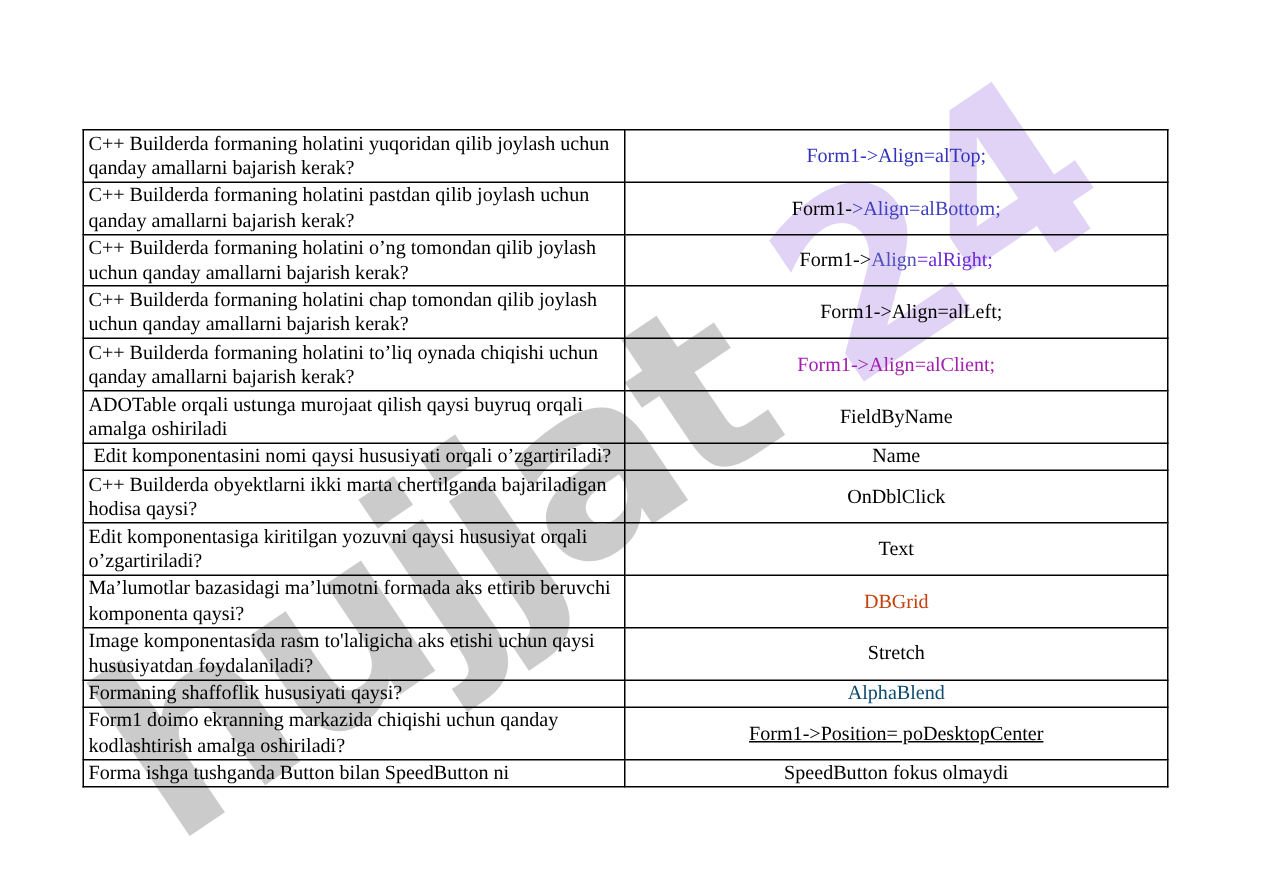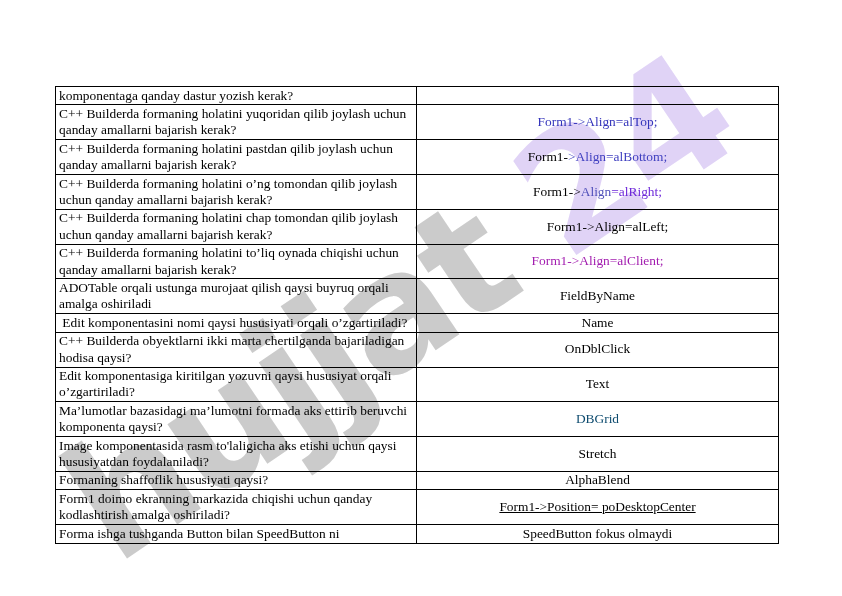--- a/index.html
+++ b/index.html
@@ -62,24 +62,20 @@
 
 <div class="page">
 
   <div class="watermark">
     <span class="wm-word1" style="color: rgb(195, 195, 195);">hujjat</span><span> </span><span class="wm-word2" style="color: rgb(217, 201, 244);">24</span>
   </div>
 
   <table class="qa">
     <tbody>
         <tr>
-          <td class="q-cell">komponentaga qanday dastur yozish kerak?</td>
-          <td class="a-cell"></td>
-        </tr>
-        <tr>
           <td class="q-cell">C++ Builderda formaning holatini yuqoridan qilib joylash uchun qanday amallarni bajarish kerak?</td>
           <td class="a-cell"><span style="color: rgb(52, 52, 187);">Form1-&gt;Align=alTop;</span></td>
         </tr>
         <tr>
           <td class="q-cell">C++ Builderda formaning holatini pastdan qilib joylash uchun qanday amallarni bajarish kerak?</td>
           <td class="a-cell"><span style="color: rgb(0, 0, 0);">Form1-</span><span style="color: rgb(64, 64, 192);">&gt;Align=alBottom;</span></td>
         </tr>
         <tr>
           <td class="q-cell">C++ Builderda formaning holatini o’ng tomondan qilib joylash uchun qanday amallarni bajarish kerak?</td>
           <td class="a-cell"><span style="color: rgb(0, 0, 0);">Form1-&gt;</span><span style="color: rgb(80, 80, 186);">Align</span><span style="color: #6d28d9;">=alRight;</span></td>
@@ -103,29 +99,29 @@
         <tr>
           <td class="q-cell">C++ Builderda obyektlarni ikki marta chertilganda bajariladigan hodisa qaysi?</td>
           <td class="a-cell"><span style="color: rgb(0, 0, 0);">OnDblClick</span></td>
         </tr>
         <tr>
           <td class="q-cell">Edit komponentasiga kiritilgan yozuvni qaysi hususiyat orqali o’zgartiriladi?</td>
           <td class="a-cell"><span style="color: rgb(0, 0, 0);">Text</span></td>
         </tr>
         <tr>
           <td class="q-cell">Ma’lumotlar bazasidagi ma’lumotni formada aks ettirib beruvchi komponenta qaysi?</td>
-          <td class="a-cell"><span style="color: #0c4a6e;">DBGrid</span></td>
+          <td class="a-cell"><span style="color: #c2410c;">DBGrid</span></td>
         </tr>
         <tr>
           <td class="q-cell">Image komponentasida rasm to'laligicha aks etishi uchun qaysi hususiyatdan foydalaniladi?</td>
           <td class="a-cell"><span style="color: #000000;">Stretch</span></td>
         </tr>
         <tr>
           <td class="q-cell">Formaning shaffoflik hususiyati qaysi?</td>
-          <td class="a-cell"><span style="color: #000000; margin-top: 24px;">AlphaBlend</span></td>
+          <td class="a-cell"><span style="color: #0c4a6e; margin-top: 24px;">AlphaBlend</span></td>
         </tr>
         <tr>
           <td class="q-cell">Form1 doimo ekranning markazida chiqishi uchun qanday kodlashtirish amalga oshiriladi?</td>
           <td class="a-cell"><span style="color: rgb(0, 0, 0); text-decoration: underline;">Form1-&gt;Position= poDesktopCenter</span></td>
         </tr>
         <tr>
           <td class="q-cell">Forma ishga tushganda Button bilan SpeedButton ni</td>
           <td class="a-cell"><span style="color: rgb(0, 0, 0);">SpeedButton fokus olmaydi</span></td>
         </tr>
       </tbody>

